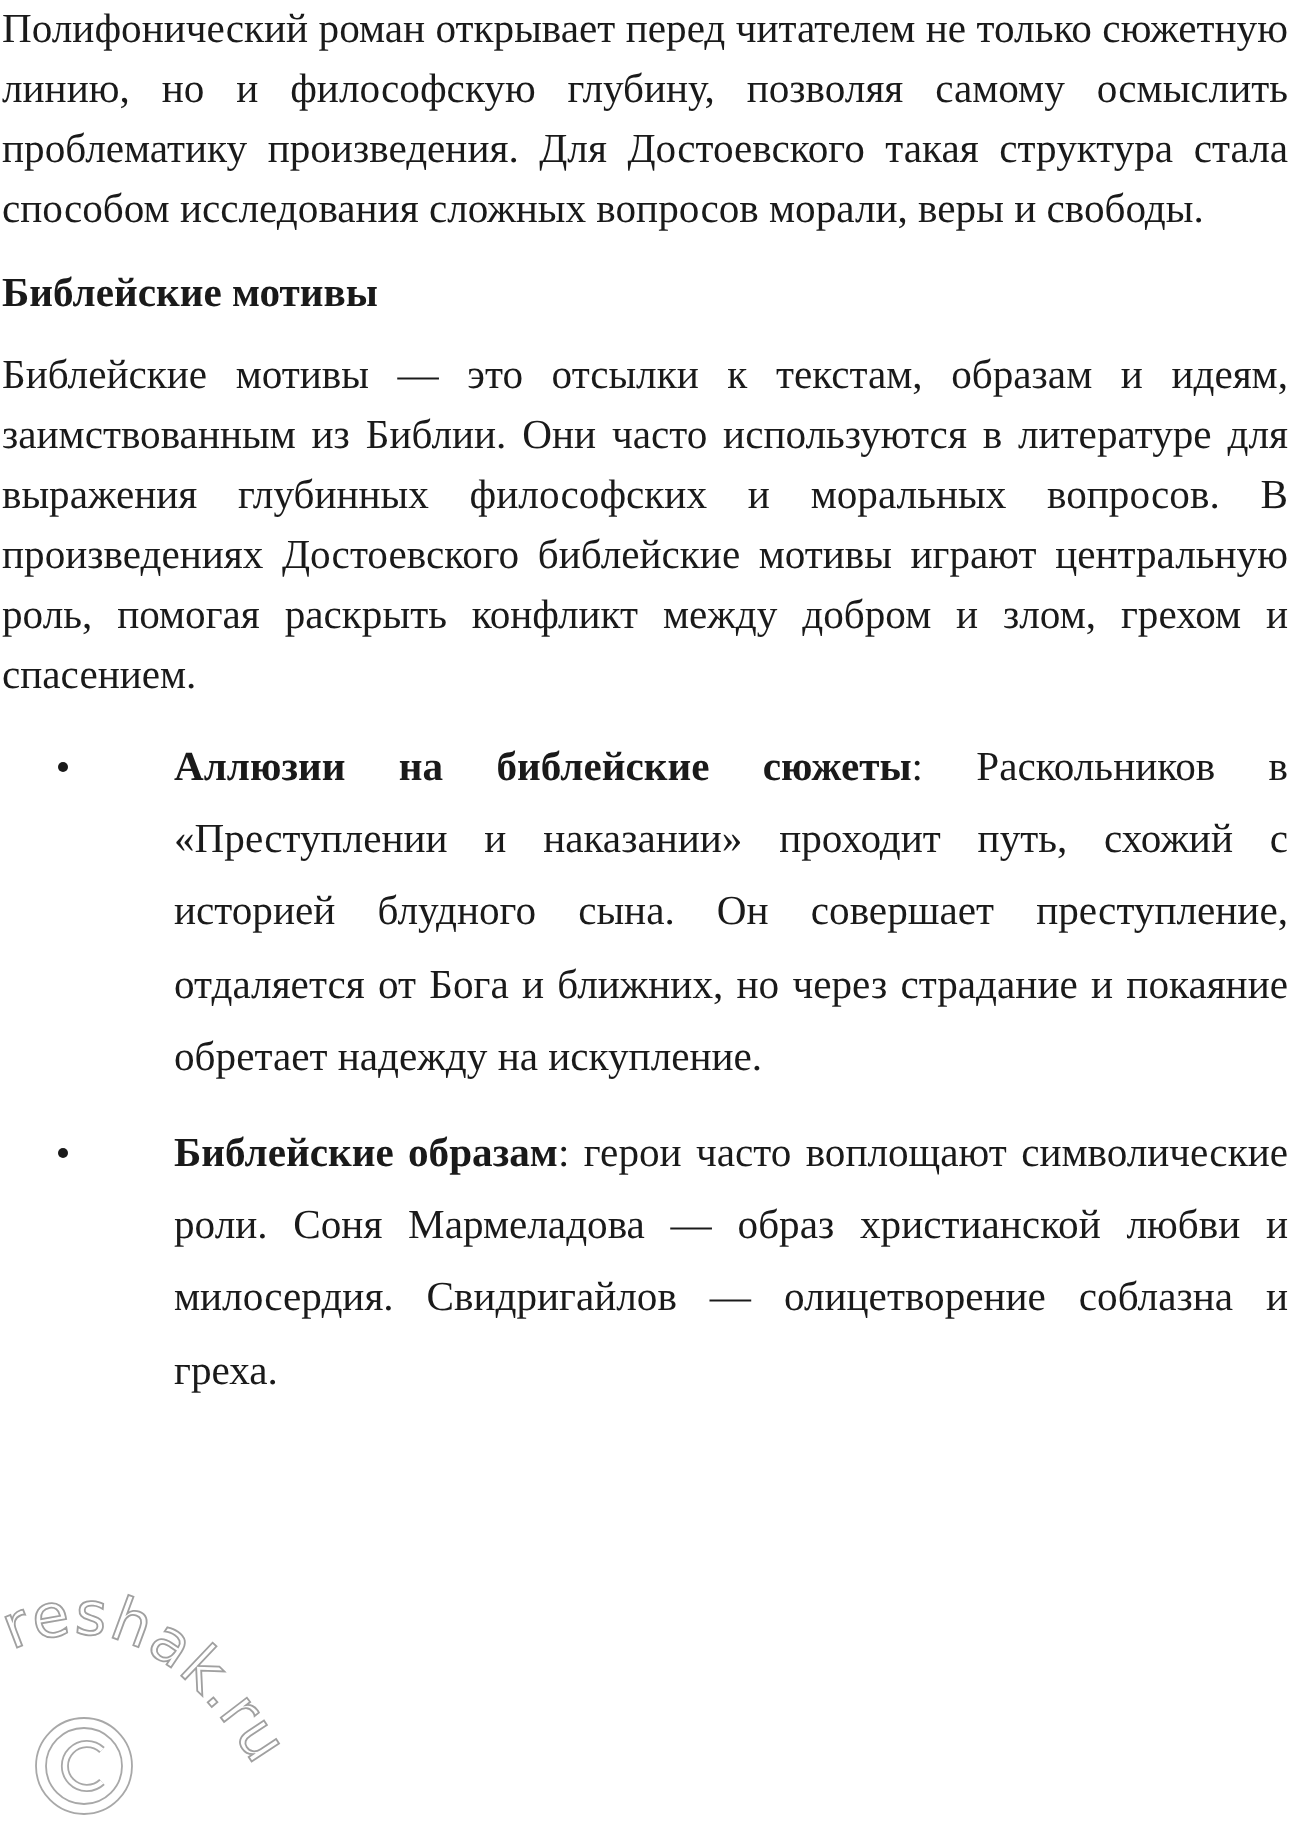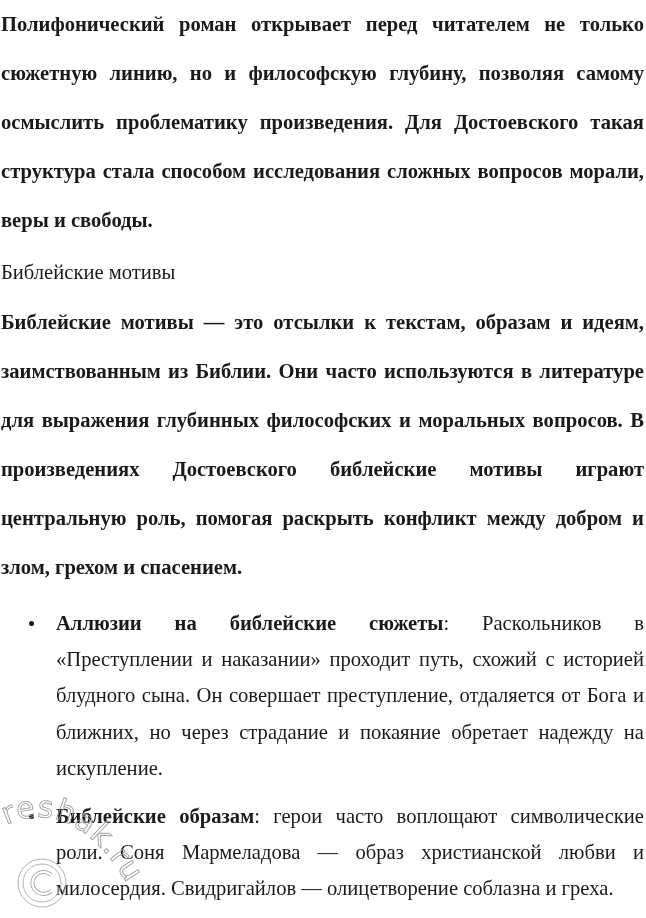--- a/index.html
+++ b/index.html
@@ -18,40 +18,39 @@
     }
     .page {
       position: absolute;
       left: 0;
       top: 0;
       width: 643px;
       padding-left: 1px;
     }
     p {
       margin: 0;
-      line-height: 49px;
+      line-height: 30px;
       text-align: justify;
-      font-weight: bold;
     }
     .p1 { margin-top: 0px; }
     .heading {
-      font-weight: normal;
+      font-weight: bold;
       margin-top: 9px;
       line-height: 36px;
     }
     .p2 { margin-top: 8px; }
     .p3 { margin-top: 8px; }
     ul {
       list-style: none;
       margin: 0;
       padding: 0;
     }
     li {
       position: relative;
-      padding-left: 55px;
+      padding-left: 86px;
       line-height: 36.2px;
       text-align: justify;
       margin-top: 12px;
     }
     li.first { margin-top: 13px; }
     .bullet {
       position: absolute;
       left: 28px;
       top: 0;
       font-size: 14px;

